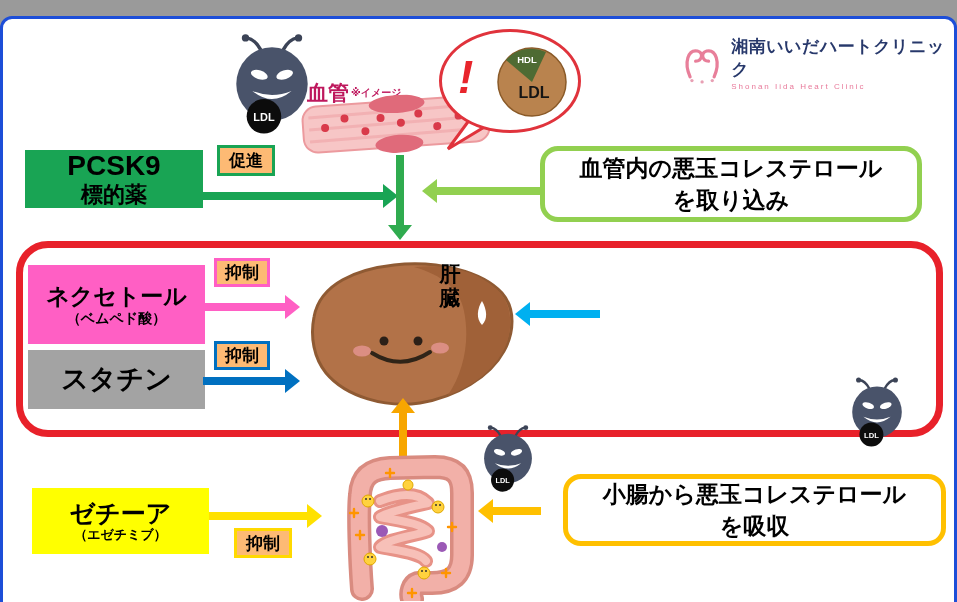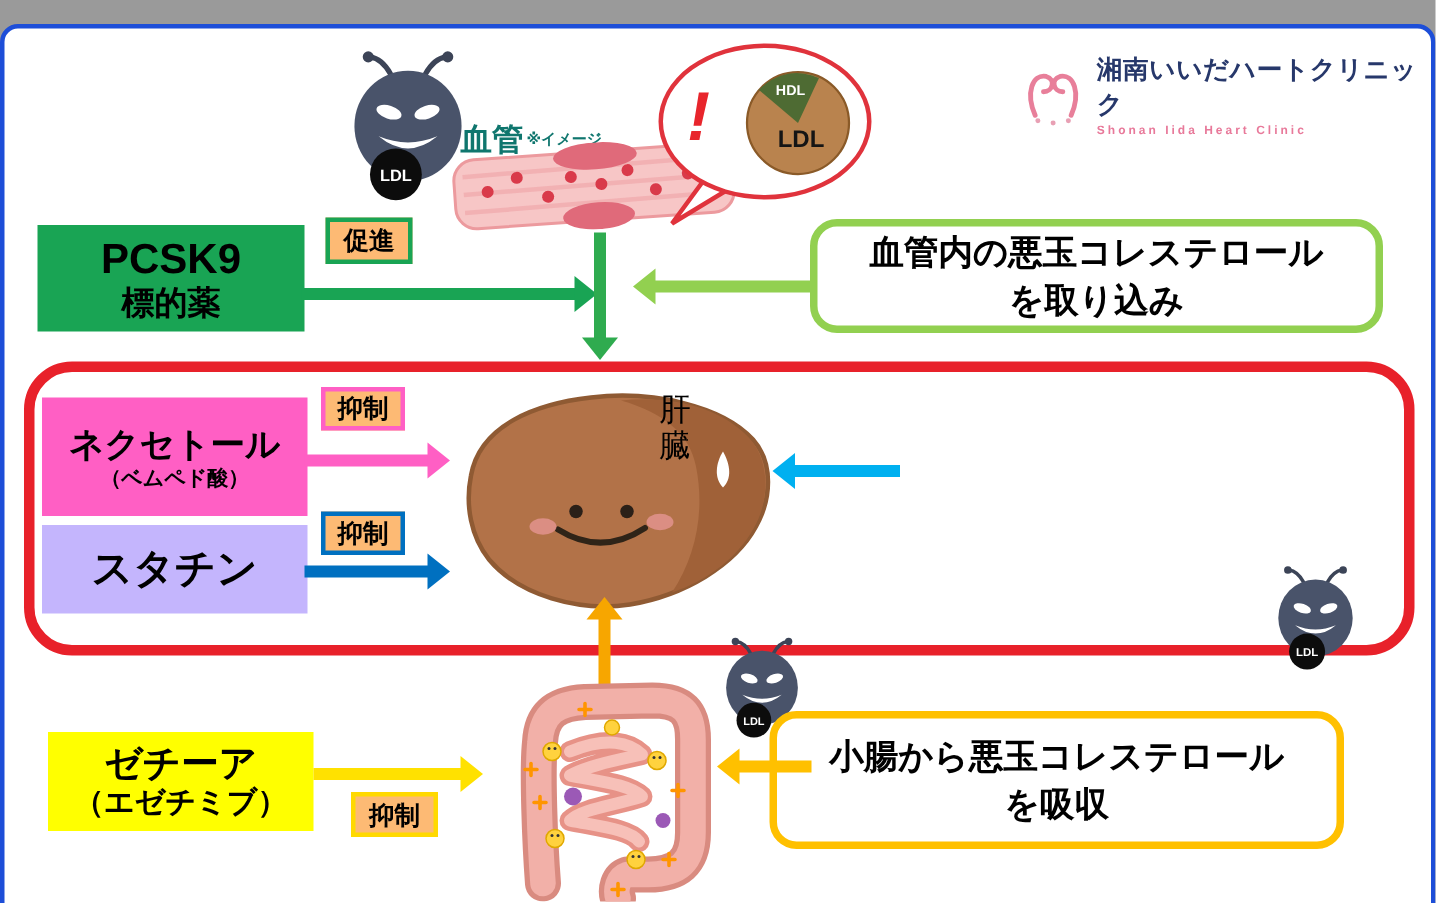--- a/index.html
+++ b/index.html
@@ -38,32 +38,32 @@
   .a-down .shaft{top:0;bottom:13px;left:50%;margin-left:-4px;width:8px}
   .a-down .head{bottom:-1px;left:50%;margin-left:-12px;border-width:15px 12px 0 12px;border-top-color:var(--c)}
   .a-up .shaft{bottom:0;top:13px;left:50%;margin-left:-4px;width:8px}
   .a-up .head{top:-1px;left:50%;margin-left:-12px;border-width:0 12px 15px 12px;border-bottom-color:var(--c)}
 
   
   .bubble{position:absolute;background:#fff;border:3px solid #e0333c;border-radius:50%}
   .bubble .excl{position:absolute;left:16px;top:18px;color:#e8252c;font-weight:bold;font-style:italic;font-size:46px}
 
   
-  .vessel-label{position:absolute;font-weight:bold;color:#0f766e;font-size:21px}
+  .vessel-label{position:absolute;font-weight:bold;color:#be185d;font-size:21px}
   .vessel-label .note{font-size:10px;font-weight:bold;vertical-align:4px;margin-left:2px}
 
   
-  .liver-name{position:absolute;width:26px;font-weight:normal;font-size:21px;line-height:1.15;color:#000;
+  .liver-name{position:absolute;width:26px;font-weight:bold;font-size:21px;line-height:1.15;color:#000;
               word-break:break-all;text-align:center}
 
   
   .logo{position:absolute;display:flex;align-items:center;gap:6px}
   .logo .txt{display:flex;flex-direction:column}
   .logo .name{font-size:17px;font-weight:bold;color:#27386b;letter-spacing:.5px}
-  .logo .en{font-size:8px;font-weight:bold;color:#e8799a;letter-spacing:2px;margin-top:1px}
+  .logo .en{font-size:8px;font-weight:normal;color:#e8799a;letter-spacing:2px;margin-top:1px}
 
   #canvas .ant{stroke:#3c4457;stroke-width:3;fill:none;stroke-linecap:round}
 </style>
 </head>
 <body>
 
 <div id="canvas">
 
   <svg width="0" height="0" style="position:absolute" aria-hidden="true">
     <defs>
@@ -129,21 +129,21 @@
   <div class="bubble" style="left:436px;top:10px;width:142px;height:104px">
     <span class="excl">!</span>
     <svg style="position:absolute;right:10px;top:14px" width="72" height="72" viewBox="0 0 72 72">
       <circle cx="36" cy="36" r="34" fill="#b9834e" stroke="#8a5a28" stroke-width="1.5"></circle>
       <path d="M36,36 L10,14 A34,34 0 0 1 50,6 Z" fill="#4e6b33"></path>
       <text x="31" y="17" text-anchor="middle" font-size="9.5" font-weight="bold" fill="#fff">HDL</text>
       <text x="38" y="52" text-anchor="middle" font-size="16" font-weight="bold" fill="#151515">LDL</text>
     </svg>
   </div>
 
-  <div class="drugbox pcsk9" style="left:22px;top:131px;width:178px;height:71px;background:#19a454">
+  <div class="drugbox pcsk9" style="left:22px;top:131px;width:178px;height:58px;background:#19a454">
     <span class="l1">PCSK9</span>
     <span class="l2">標的薬</span>
   </div>
   <div class="tag" style="left:214px;top:126px;width:58px;height:31px;border-color:#19a454">促進</div>
 
   <div class="arrow a-right" style="left:198px;top:164px;width:196px;height:26px;--c:#19a454">
       <div class="shaft"></div>
       <div class="head"></div>
     </div>
   <div class="arrow a-down" style="left:384px;top:136px;width:26px;height:84px;--c:#2fab4f">
@@ -163,21 +163,21 @@
   <div class="drugbox" style="left:25px;top:246px;width:177px;height:79px;background:#ff5fc4">
     <span class="l1" style="font-size:23px">ネクセトール</span>
     <span class="l2" style="font-size:14px">（ベムペド酸）</span>
   </div>
   <div class="tag" style="left:211px;top:239px;width:56px;height:29px;border-color:#ff5fc4">抑制</div>
   <div class="arrow a-right" style="left:200px;top:275px;width:96px;height:26px;--c:#ff5fc4">
       <div class="shaft"></div>
       <div class="head"></div>
     </div>
 
-  <div class="drugbox statin" style="left:25px;top:331px;width:177px;height:59px;background:#c4b5fd">
+  <div class="drugbox statin" style="left:25px;top:331px;width:177px;height:59px;background:#a3a3a3">
     <span class="l1">スタチン</span>
   </div>
   <div class="tag" style="left:211px;top:322px;width:56px;height:29px;border-color:#0070c0">抑制</div>
   <div class="arrow a-right" style="left:200px;top:349px;width:96px;height:26px;--c:#0070c0">
       <div class="shaft"></div>
       <div class="head"></div>
     </div>
 
   <svg class="abs" style="left:283px;top:226px" width="240" height="180" viewBox="0 0 240 180">
     <path d="M28,72 C34,38 72,24 108,20 C150,15 196,26 216,48 C230,64 228,88 218,106 C204,132 170,152 134,158 C100,163 60,152 40,128 C28,113 24,92 28,72 Z" fill="#b27248" stroke="#8f5a33" stroke-width="3"></path>
@@ -236,29 +236,29 @@
         <path d="M132,80 v8 M128,84 h8"></path>
       <path d="M40,88 v8 M36,92 h8"></path>
         <path d="M92,146 v8 M88,150 h8"></path>
       <path d="M126,126 v8 M122,130 h8"></path>
         <path d="M34,66 v8 M30,70 h8"></path>
     </g>
   </svg>
 
   <div class="drugbox" style="left:29px;top:469px;width:177px;height:66px;background:#ffff00">
     <span class="l1" style="font-size:25px">ゼチーア</span>
-    <span class="l2" style="font-size:20px">（エゼチミブ）</span>
+    <span class="l2" style="font-size:13px">（エゼチミブ）</span>
   </div>
   <div class="arrow a-right" style="left:206px;top:484px;width:112px;height:26px;--c:#ffe100">
       <div class="shaft"></div>
       <div class="head"></div>
     </div>
   <div class="tag" style="left:231px;top:509px;width:58px;height:30px;border-color:#ffd900">抑制</div>
 
-  <div class="process" style="left:510px;top:455px;width:383px;height:92px;border-color:#ffc000">
+  <div class="process" style="left:560px;top:455px;width:383px;height:72px;border-color:#ffc000">
     <span>小腸から悪玉コレステロール</span>
     <span>を吸収</span>
   </div>
   <div class="arrow a-left" style="left:476px;top:479px;width:62px;height:26px;--c:#ffc000">
       <div class="shaft"></div>
       <div class="head"></div>
     </div>
 
 </div>
 

